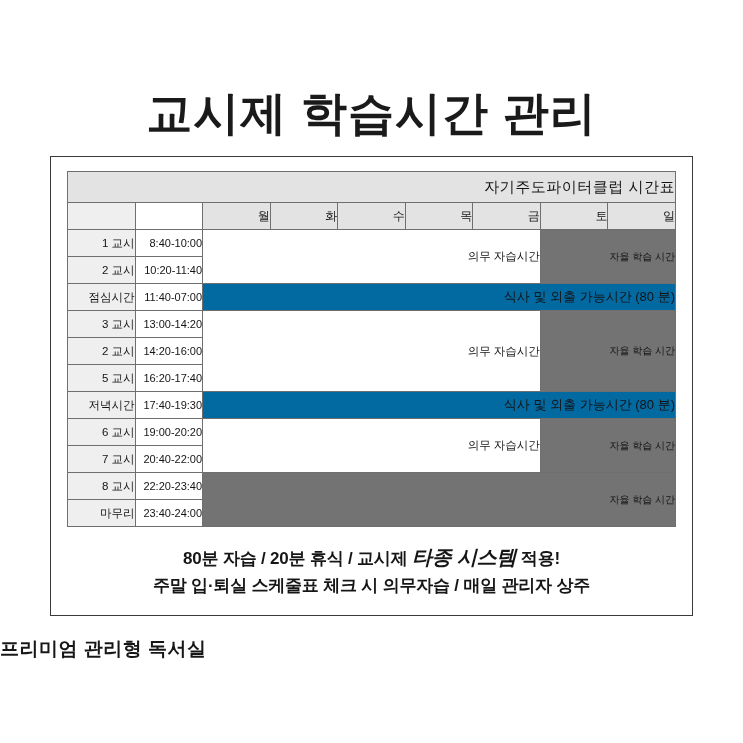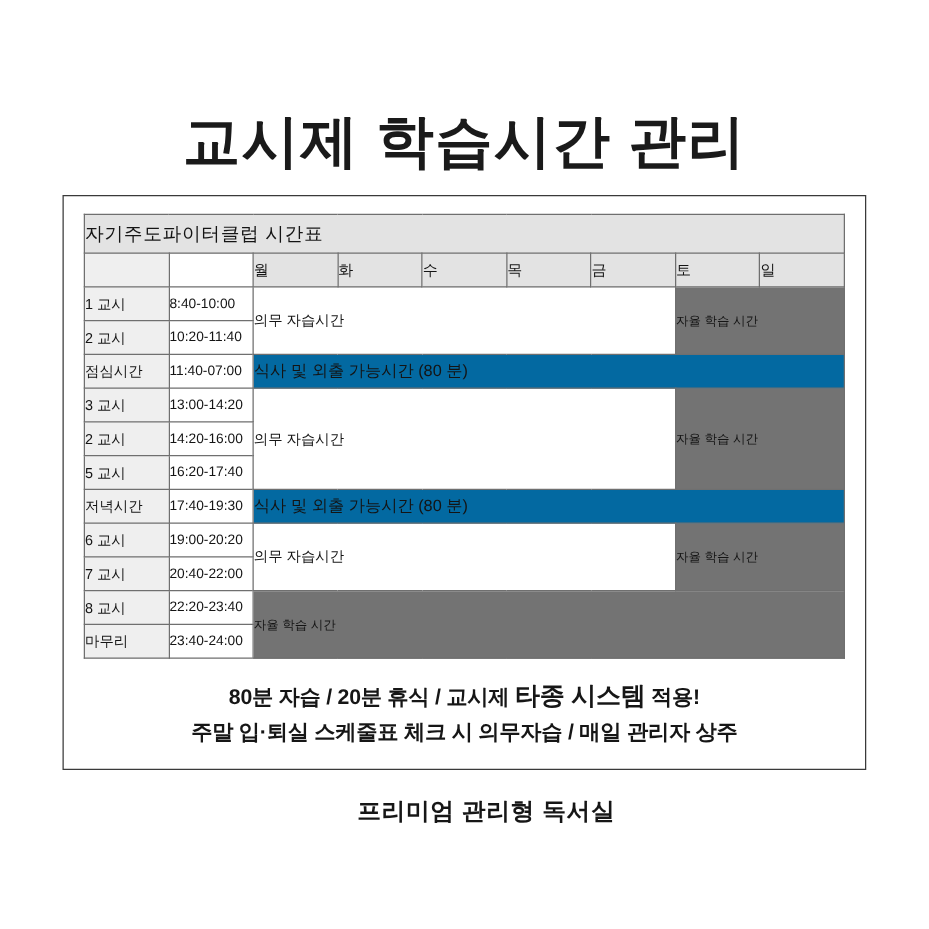--- a/index.html
+++ b/index.html
@@ -43,21 +43,21 @@
   }
   table.schedule {
     width: 100%;
     border-collapse: collapse;
     table-layout: fixed;
     font-size: 11px;
   }
   table.schedule td,
   table.schedule th {
     border: 1px solid #6f6f6f;
-    text-align: left;
+    text-align: right;
     vertical-align: middle;
     padding: 0;
     height: 26px;
     font-weight: normal;
     color: #141414;
   }
   .tbl-title {
     background: #e3e3e3;
     font-size: 15px;
     font-weight: bold;
@@ -108,32 +108,31 @@
   .note-line {
     font-size: 17px;
     font-weight: bold;
     color: #161616;
     line-height: 1.55;
     letter-spacing: -0.2px;
   }
   .note-em {
     font-size: 20px;
     font-weight: bold;
+    font-style: italic;
   }
   .footer {
     position: absolute;
     left: 0;
     right: 0;
     top: 636px;
-    text-align: center;
     font-size: 19px;
     font-weight: bold;
     color: #161616;
     letter-spacing: 0.5px;
-    margin-left: 35px;
   }
 </style>
 </head>
 <body>
 
 <div class="page">
 
   <h1 class="main-title">교시제 학습시간 관리</h1>
 
   <div class="card">

